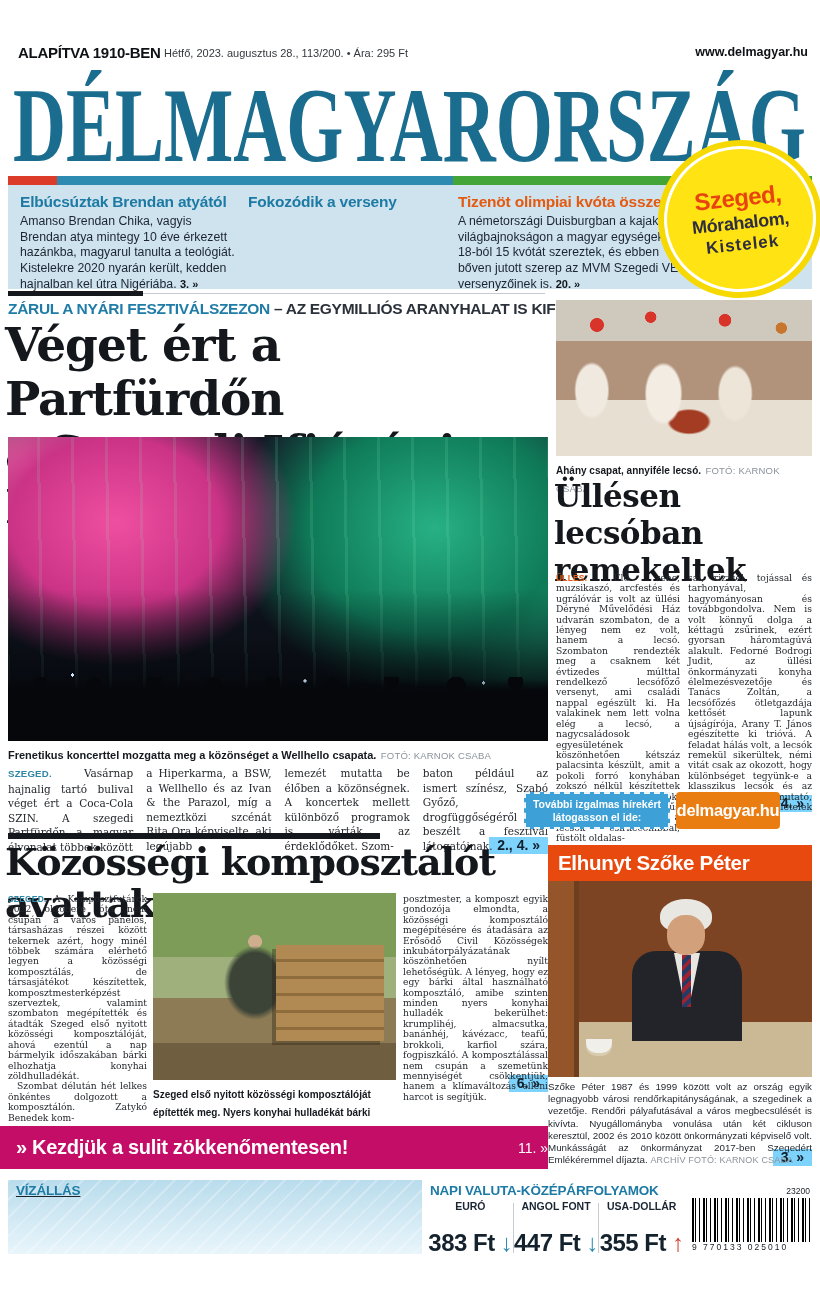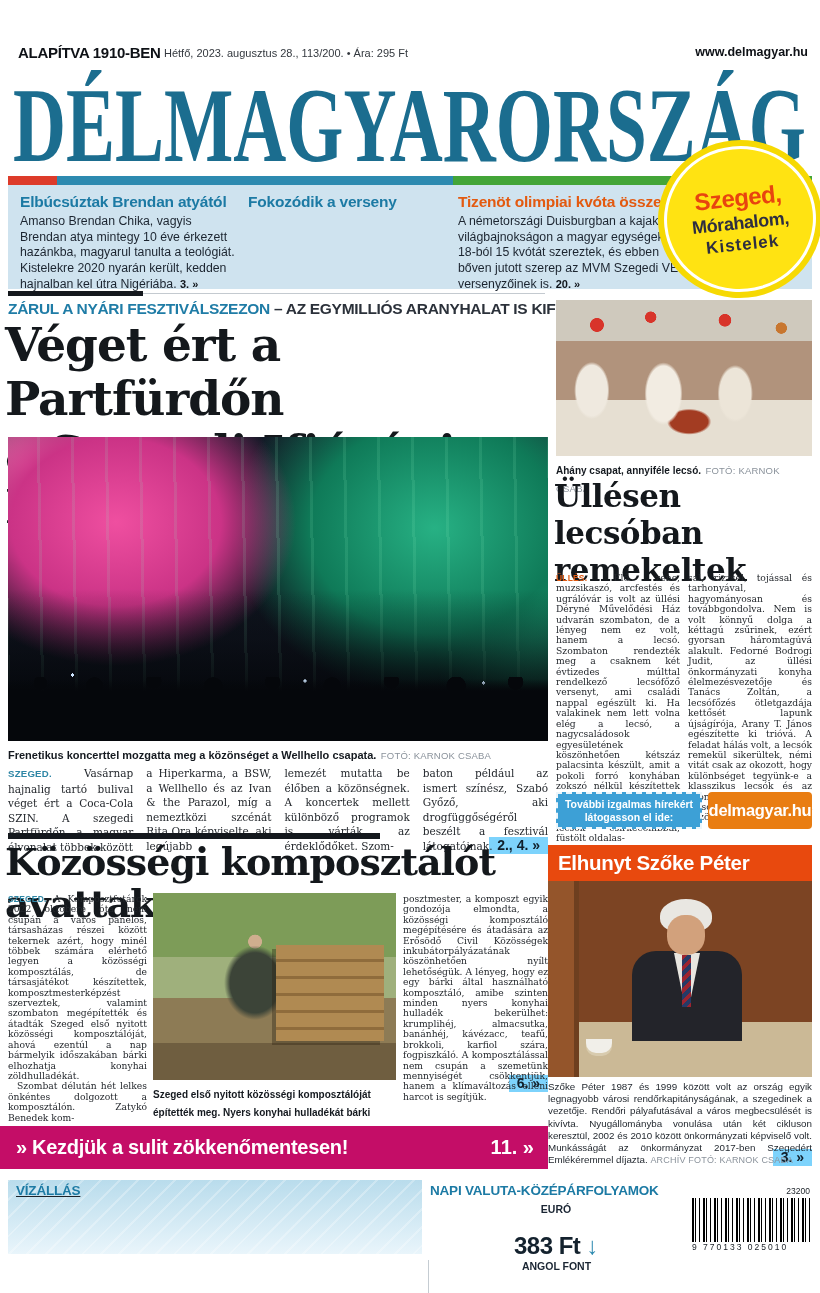--- a/index.html
+++ b/index.html
@@ -124,21 +124,21 @@
   .promo-orange { background:#e97d12; border-radius:4px; color:#fff; font-weight:bold; font-size:16.5px;
                   display:flex; align-items:center; justify-content:center; letter-spacing:-0.3px; }
 
   .obit-bar { background:#e8490e; color:#fff; font-weight:bold; font-size:20.5px; letter-spacing:-0.3px;
               display:flex; align-items:center; padding-left:10px; }
   .obit-cap { font-size:9.8px; line-height:12.2px; text-align:justify; color:#1e242b; }
   .obit-credit { font-size:9px; color:#8a929b; letter-spacing:0.2px; }
 
   .banner { background:#c40d67; color:#fff; display:flex; align-items:center; }
   .banner .txt { font-weight:bold; font-size:20px; letter-spacing:-0.3px; padding-left:16px; }
-  .banner .ref { font-weight:bold; font-size:20px; margin-left:auto; padding-right:14px; }
+  .banner .ref { font-weight:normal; font-size:14px; margin-left:auto; }
 
   
   .water-box { background:linear-gradient(#b9dcec, #e9f5fb);
                background-image:repeating-linear-gradient(135deg, rgba(255,255,255,0.28) 0 2px, rgba(255,255,255,0) 2px 13px),
                                 linear-gradient(#b9dcec, #e9f5fb);text-decoration:underline; }
   .strip-title { font-weight:bold; font-size:13.5px; color:#1c7aa4; letter-spacing:-0.2px; }
   .wcols { display:flex; height:50px; }
   .wcol { flex:1; border-left:2px solid #fff; display:flex; flex-direction:column; align-items:center; justify-content:center; }
   .wcol:first-child { border-left:none; }
   .wlabel { font-weight:bold; font-size:8px; color:#14344a; letter-spacing:0.1px; white-space:nowrap; }
@@ -257,21 +257,21 @@
   </div>
   <div class="abs bodytext" style="left:556px; top:573px; width:124px;">
     <span class="loc orange">ÜLLÉS.</span>
     <span>Élő zene, muzsikaszó, arcfestés és ugrálóvár is volt az üllési Déryné Művelődési Ház udvarán szombaton, de a lényeg nem ez volt, hanem a lecsó. Szombaton rendezték meg a csaknem két évtizedes múlttal rendelkező lecsófőző versenyt, ami családi nappal egészült ki. Ha valakinek nem lett volna elég a lecsó, a nagycsaládosok egyesületének köszönhetően kétszáz palacsinta készült, amit a pokoli forró konyhában zokszó nélkül készítettek a derűs asszonyok. Szintén derűs hangulatban készültek a lecsók csirkecombbal, füstölt oldalas-</span>
   </div>
   <div class="abs bodytext" style="left:688px; top:573px; width:124px;">
     <span>sal, rizzsel, tojással és tarhonyával, hagyományosan és továbbgondolva. Nem is volt könnyű dolga a kéttagú zsűrinek, ezért gyorsan háromtagúvá alakult. Fedorné Bodrogi Judit, az üllési önkormányzati konyha élelmezésvezetője és Tanács Zoltán, a lecsófőzés ötletgazdája kettősét lapunk újságírója, Arany T. János egészítette ki trióvá. A feladat hálás volt, a lecsók remekül sikerültek, némi vitát csak az okozott, hogy különbséget tegyünk-e a klasszikus lecsók és az azon túlmutató, lecsóalapú egytálételek között.</span>
     <span class="pageref big">4. »</span>
   </div>
 
-  <div class="abs" style="left:556px; top:792px; width:256px; height:37px; display:flex; gap:6px;">
+  <div class="abs" style="left:524px; top:792px; width:256px; height:37px; display:flex; gap:6px;">
     <div class="promo-blue" style="flex:1;">További izgalmas hírekért látogasson el ide:</div>
     <div class="promo-orange" style="width:104px;">delmagyar.hu</div>
   </div>
 
   <div class="abs obit-bar" style="left:548px; top:845px; width:264px; height:36px;">Elhunyt Szőke Péter</div>
   <div class="abs photo photo-obit" style="left:548px; top:881px; width:264px; height:196px;">
     <div class="obit-suit"></div>
     <div class="obit-shirt"></div>
     <div class="obit-tie"></div>
     <div class="obit-hair"></div>
@@ -287,21 +287,21 @@
   <div class="abs banner" style="left:0; top:1126px; width:548px; height:43px;">
     <div class="txt">» Kezdjük a sulit zökkenőmentesen!</div>
     <div class="ref">11. »</div>
   </div>
 
   <div class="abs water-box" style="left:8px; top:1180px; width:414px; height:74px; padding:3px 0 0 8px;">
     <div class="strip-title">VÍZÁLLÁS</div>
   </div>
 
   <div class="abs strip-title" style="left:430px; top:1183px;">NAPI VALUTA-KÖZÉPÁRFOLYAMOK</div>
-  <div class="abs ccols" style="left:428px; top:1203px; width:256px;flex-direction:column;">
+  <div class="abs ccols" style="left:428px; top:1203px; width:256px;">
     <div class="ccol">
       <div class="clabel">EURÓ</div>
       <div class="cvalue"><span>383 Ft</span>
         <span class="arrow down">↓</span></div>
     </div>
     <div class="ccol">
       <div class="clabel">ANGOL FONT</div>
       <div class="cvalue"><span>447 Ft</span>
         <span class="arrow down">↓</span></div>
     </div>

